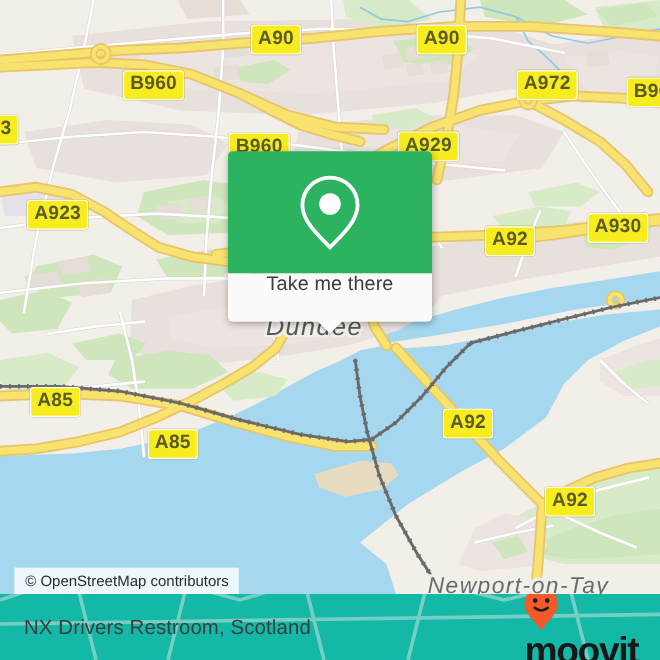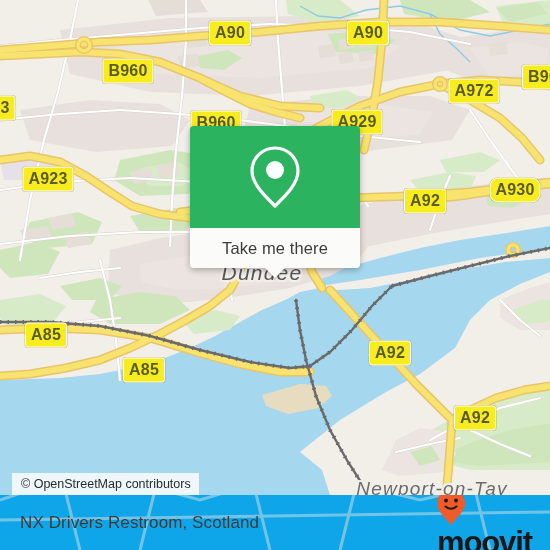--- a/index.html
+++ b/index.html
@@ -59,21 +59,21 @@
   #popup-head{
     background:#2bb35f;
     height:102px;
     border-radius:4px 4px 0 0;
     display:flex;align-items:center;justify-content:center;
   }
   #popup-foot{
     background:#fbfbfa;
     height:40px;
     border-radius:0 0 4px 4px;
-    display:flex;align-items:center;justify-content:center;
+    display:flex;align-items:flex-start;justify-content:center;
     position:relative;
   }
   #popup-foot-label{
     color:#3c3c3c;
     font-size:16.5px;
     letter-spacing:.1px;
   }
   #popup-tail{
     position:absolute;
     left:50%;bottom:-10px;
@@ -94,21 +94,21 @@
     font-size:12.5px;
     padding:4px 8px 4px 9px;
     z-index:30;
     white-space:nowrap;
   }
 
   
   #footer{
     position:absolute;left:0;top:495px;
     width:550px;height:55px;
-    background:#0ea5e9;
+    background:#14b8a6;
     display:flex;align-items:center;
     overflow:hidden;
   }
   #footer-watermark{
     position:absolute;left:0;top:-495px;width:550px;height:550px;
     opacity:.45;pointer-events:none;
   }
   #footer-title{
     position:relative;
     margin-left:20px;
@@ -344,28 +344,28 @@
         <path d="M0,322 L50,322 L100,326 L150,336 L200,350 L250,362 L290,368 L310,366
                  L330,352 L352,330 L372,306 L392,286"></path>
         <path d="M296,300 L300,330 L306,360 L316,396 L330,430 L348,462 L366,490"></path>
         <path d="M392,286 L430,276 L470,266 L510,256 L550,248"></path>
       </g>
     </svg>
 
     <div class="shield" style="left:230px;top:33px;">A90</div>
     <div class="shield" style="left:368px;top:33px;">A90</div>
     <div class="shield" style="left:128px;top:71px;">B960</div>
-    <div class="shield" style="left:456px;top:91px;margin-left:18px;">A972</div>
+    <div class="shield" style="left:456px;top:71px;">A972</div>
     <div class="shield" style="left:543px;top:77px;">B96</div>
     <div class="shield" style="left:357px;top:122px;">A929</div>
     <div class="shield" style="left:216px;top:123px;">B960</div>
     <div class="shield" style="left:5px;top:108px;">3</div>
     <div class="shield" style="left:48px;top:179px;">A923</div>
     <div class="shield" style="left:425px;top:201px;">A92</div>
-    <div class="shield" style="left:515px;top:190px;border-radius:9px;">A930</div>
+    <div class="shield" style="left:515px;top:190px;">A930</div>
     <div class="shield" style="left:46px;top:335px;">A85</div>
     <div class="shield" style="left:144px;top:370px;">A85</div>
     <div class="shield" style="left:390px;top:353px;">A92</div>
     <div class="shield" style="left:475px;top:418px;">A92</div>
 
     <div class="place" style="left:262px;top:273px;">Dundee</div>
     <div class="place small" style="left:432px;top:489px;">Newport-on-Tay</div>
 
     <div id="attrib">© OpenStreetMap contributors</div>
   </div>

